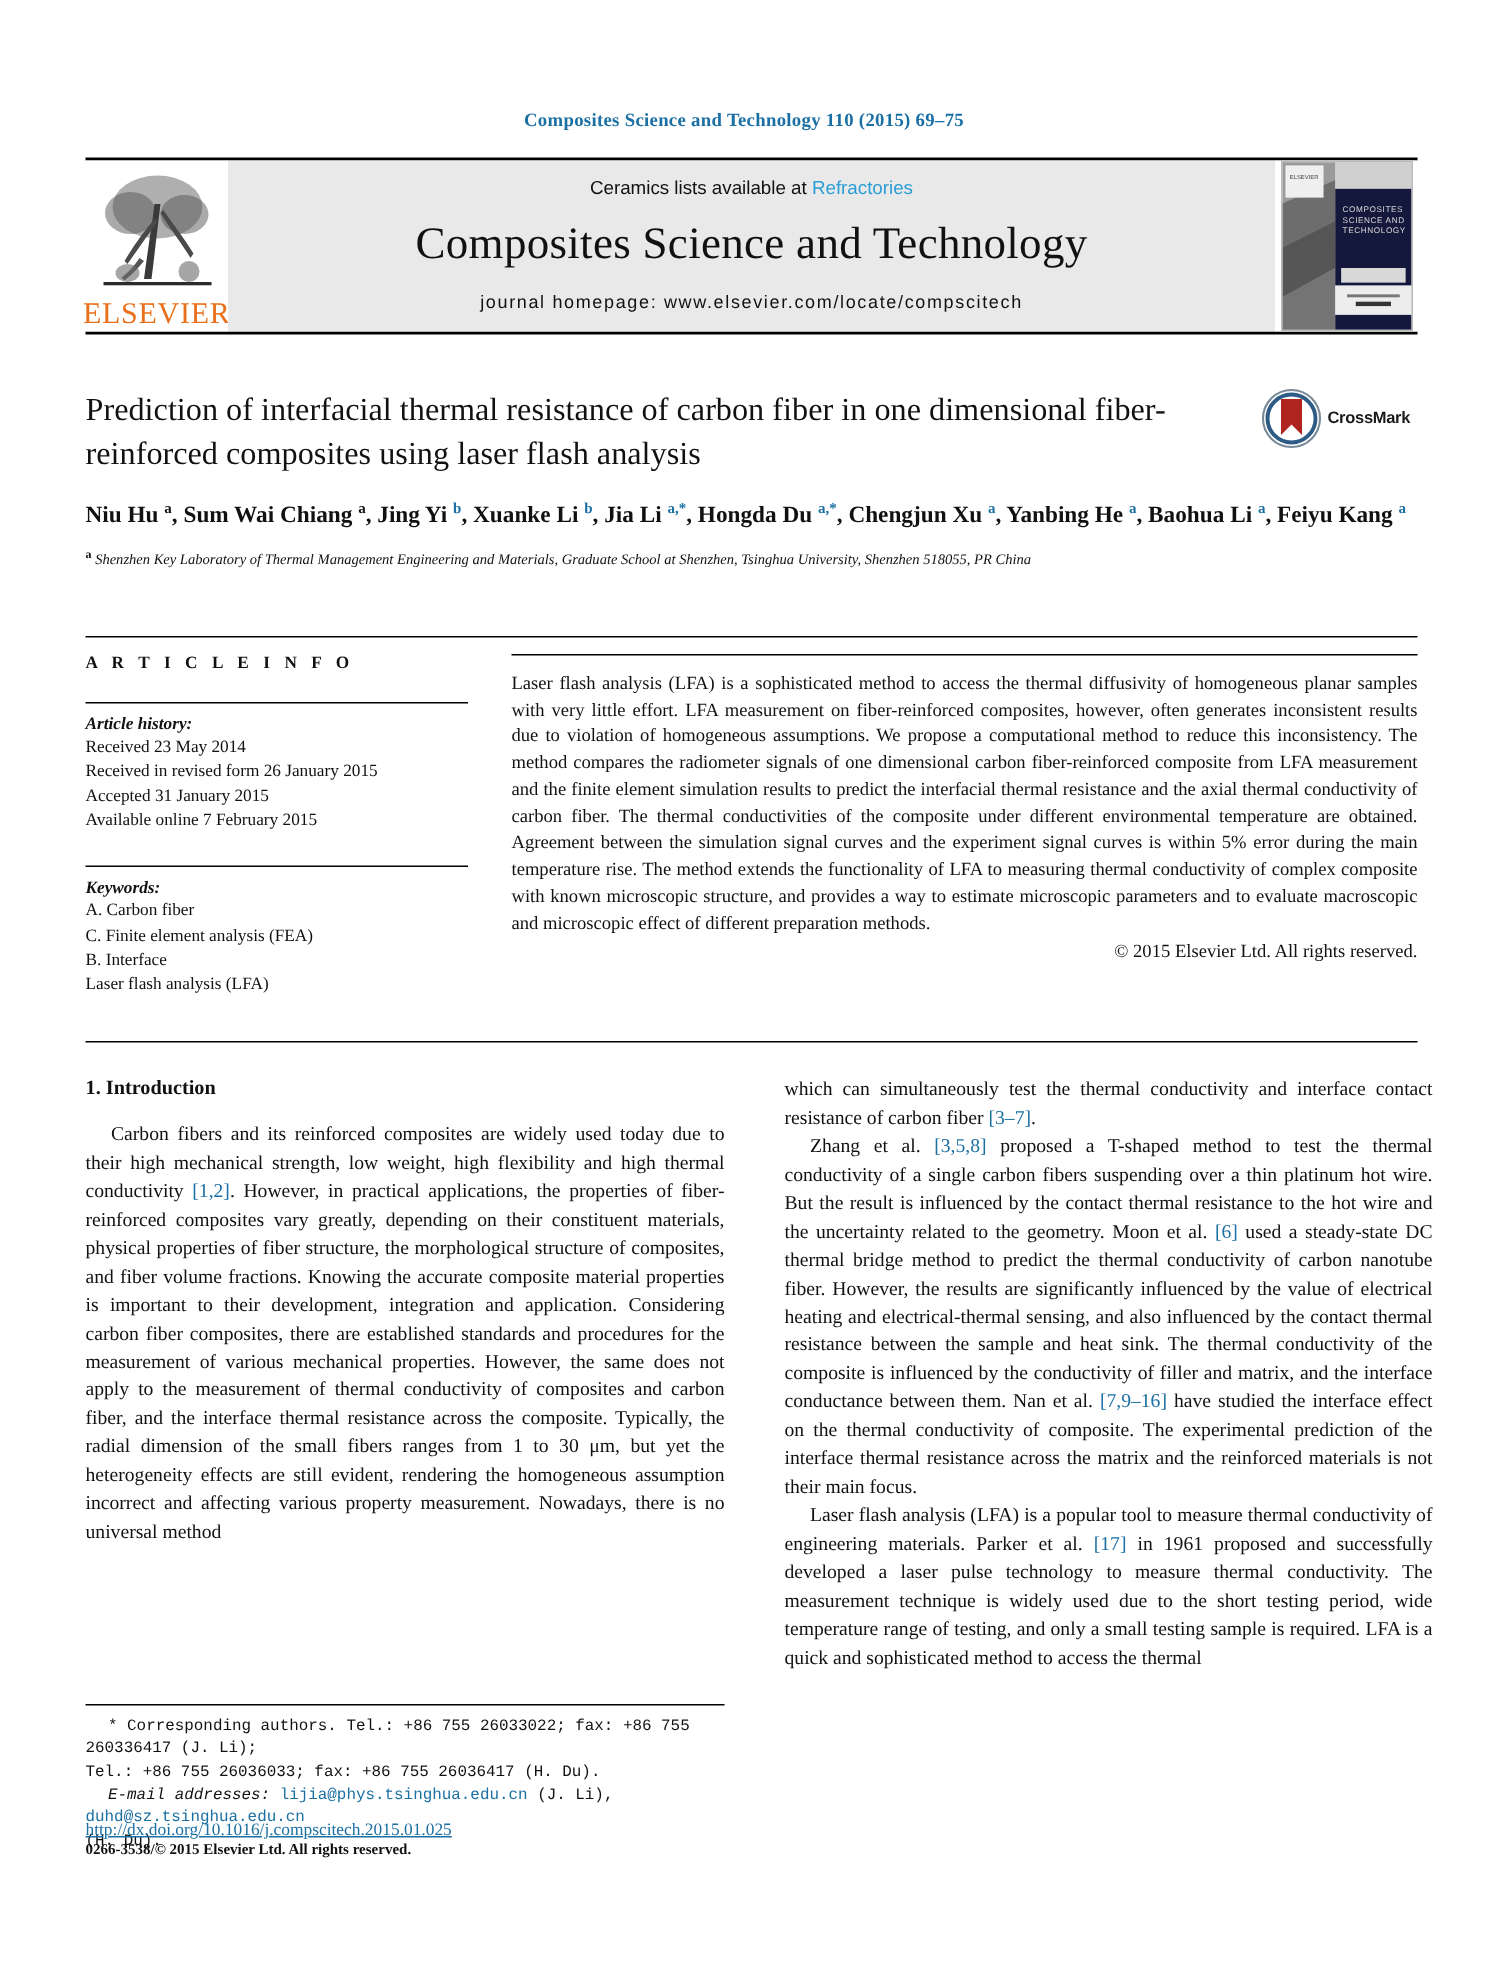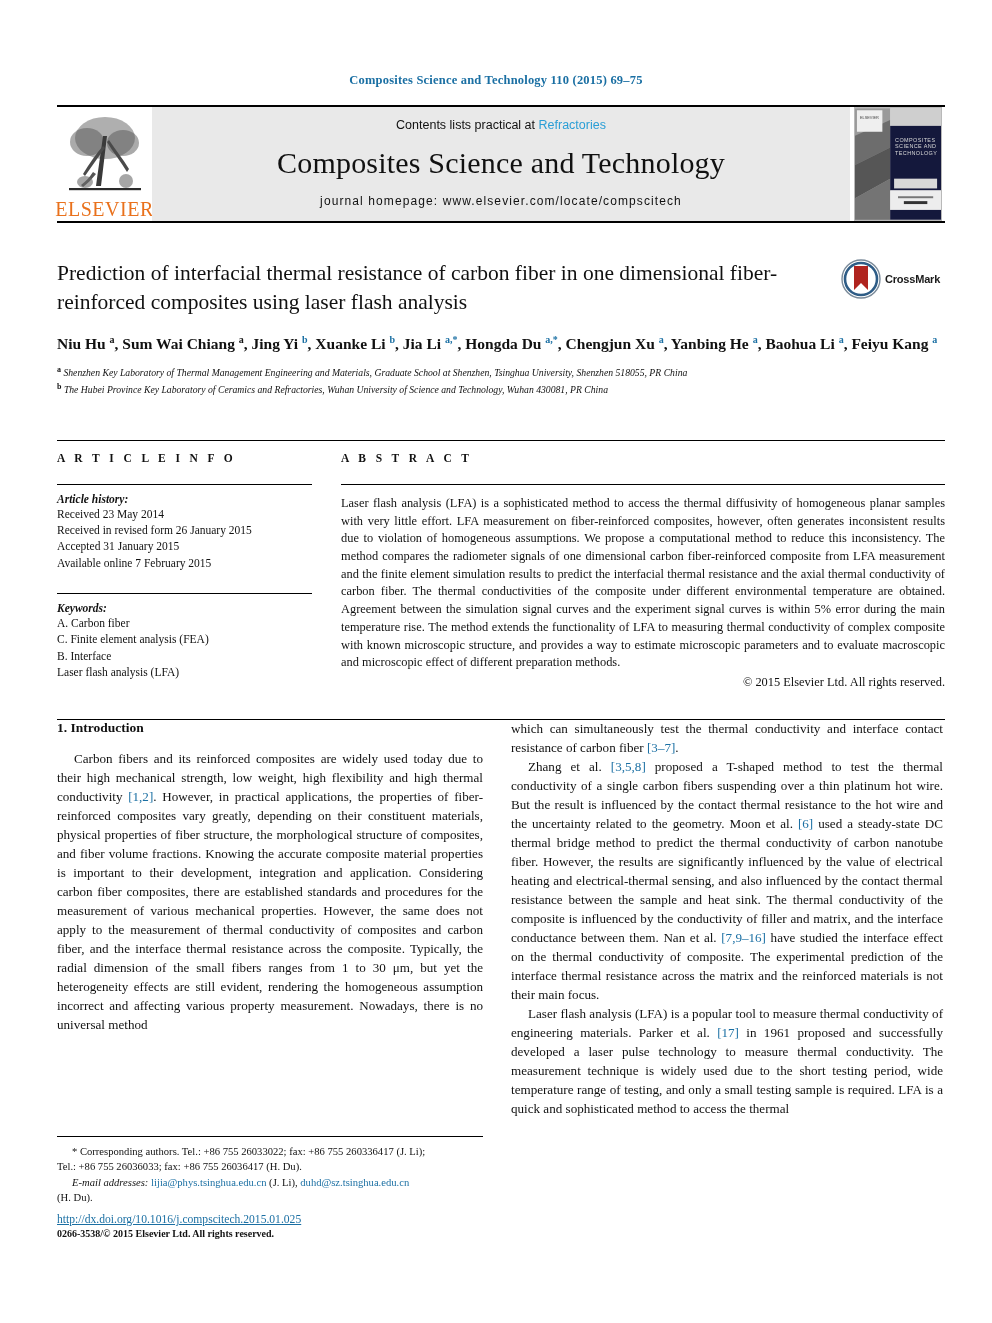--- a/index.html
+++ b/index.html
@@ -206,22 +206,23 @@
     font-size: 12.4px;
     text-align: right;
     margin-top: 3px;
     color: #111;
   }
 
   
   .body-wrap {
     margin: 29px 47px 0 57px;
     border-top: 1px solid #000;
-    display: flex;
-    gap: 28px;
+    padding-top: 22px;
+    display: flex;
+    gap: 40px;
   }
   .col { width: 426px; flex: 0 0 426px; position: relative; }
   .col.right { width: 432px; flex: 0 0 432px; }
   h2.section-title {
     font-family: "Liberation Serif", serif;
     font-size: 13.5px;
     font-weight: bold;
     margin: 0 0 14px 0;
     color: #111;
   }
@@ -241,21 +242,21 @@
   
   .footnote-block {
     position: absolute;
     left: 57px;
     top: 1136px;
     width: 426px;
     border-top: 1px solid #000;
     padding-top: 7px;
   }
   .fn-line {
-    font-family: Liberation Serif, serif;
+    font-family: Liberation Mono, monospace;
     font-size: 10.6px;
     line-height: 1.45;
     color: #111;
     margin: 0;
   }
   .fn-line.indent { text-indent: 15px; }
   .fn-italic { font-style: italic; }
   .email-link { color: #1a6fa3; }
 
   
@@ -302,21 +303,21 @@
           <rect x="6" y="76" width="72" height="2.2" fill="#2b2b2b"></rect>
           <ellipse cx="22" cy="70" rx="8" ry="6" fill="#6a6a6a" opacity="0.6"></ellipse>
           <ellipse cx="63" cy="69" rx="7" ry="7" fill="#6a6a6a" opacity="0.6"></ellipse>
         </g>
       </svg>
       <div class="elsevier-word">ELSEVIER</div>
     </div>
 
     <div class="masthead-center">
       <div class="contents-line">
-        <span>Contents lists practical at </span><span class="sd">Refractories</span>
+        <span>Ceramics lists available at </span><span class="sd">Refractories</span>
       </div>
       <div class="journal-title">Composites Science and Technology</div>
       <div class="homepage-line">journal homepage: www.elsevier.com/locate/compscitech</div>
     </div>
 
     <div class="masthead-cover">
       <svg class="cover-thumb" viewBox="0 0 88 114">
         <rect x="0" y="0" width="88" height="114" fill="#d2d2d2"></rect>
 
         <rect x="0" y="0" width="36" height="114" fill="#9a9a9a"></rect>
@@ -351,21 +352,20 @@
       </svg>
       <span class="crossmark-text">CrossMark</span>
     </div>
 
     <div class="authors">
       Niu Hu <sup>a</sup>, Sum Wai Chiang <sup>a</sup>, Jing Yi <sup class="mark">b</sup>, Xuanke Li <sup class="mark">b</sup>, Jia Li <sup class="mark">a,*</sup>, Hongda Du <sup class="mark">a,*</sup>, Chengjun Xu <sup class="mark">a</sup>, Yanbing He <sup class="mark">a</sup>, Baohua Li <sup class="mark">a</sup>, Feiyu Kang <sup class="mark">a</sup>
     </div>
 
     <div class="affiliations">
       <div><sup>a</sup> <span>Shenzhen Key Laboratory of Thermal Management Engineering and Materials, Graduate School at Shenzhen, Tsinghua University, Shenzhen 518055, PR China</span></div>
-      <div><sup>b</sup> <span>The Hubei Province Key Laboratory of Ceramics and Refractories, Wuhan University of Science and Technology, Wuhan 430081, PR China</span></div>
     </div>
   </div>
 
   <div class="info-abstract">
     <div class="col-info">
       <div class="sec-head">A R T I C L E  I N F O</div>
       <div class="rule"></div>
       <div class="info-label">Article history:</div>
       <div class="info-line">Received 23 May 2014</div>
       <div class="info-line">Received in revised form 26 January 2015</div>
@@ -374,21 +374,20 @@
       <div class="info-gap"></div>
       <div class="rule"></div>
       <div class="info-label">Keywords:</div>
       <div class="info-line">A. Carbon fiber</div>
       <div class="info-line">C. Finite element analysis (FEA)</div>
       <div class="info-line">B. Interface</div>
       <div class="info-line">Laser flash analysis (LFA)</div>
     </div>
 
     <div class="col-abstract">
-      <div class="sec-head">A B S T R A C T</div>
       <div class="rule-abs"></div>
       <p class="abstract-p">Laser flash analysis (LFA) is a sophisticated method to access the thermal diffusivity of homogeneous planar samples with very little effort. LFA measurement on fiber-reinforced composites, however, often generates inconsistent results due to violation of homogeneous assumptions. We propose a computational method to reduce this inconsistency. The method compares the radiometer signals of one dimensional carbon fiber-reinforced composite from LFA measurement and the finite element simulation results to predict the interfacial thermal resistance and the axial thermal conductivity of carbon fiber. The thermal conductivities of the composite under different environmental temperature are obtained. Agreement between the simulation signal curves and the experiment signal curves is within 5% error during the main temperature rise. The method extends the functionality of LFA to measuring thermal conductivity of complex composite with known microscopic structure, and provides a way to estimate microscopic parameters and to evaluate macroscopic and microscopic effect of different preparation methods.</p>
       <div class="copyright">© 2015 Elsevier Ltd. All rights reserved.</div>
     </div>
   </div>
 
   <div class="body-wrap">
     <div class="col left">
       <h2 class="section-title">1. Introduction</h2>
       <p class="body-p">Carbon fibers and its reinforced composites are widely used today due to their high mechanical strength, low weight, high flexibility and high thermal conductivity <span class="ref">[1,2]</span>. However, in practical applications, the properties of fiber-reinforced composites vary greatly, depending on their constituent materials, physical properties of fiber structure, the morphological structure of composites, and fiber volume fractions. Knowing the accurate composite material properties is important to their development, integration and application. Considering carbon fiber composites, there are established standards and procedures for the measurement of various mechanical properties. However, the same does not apply to the measurement of thermal conductivity of composites and carbon fiber, and the interface thermal resistance across the composite. Typically, the radial dimension of the small fibers ranges from 1 to 30 μm, but yet the heterogeneity effects are still evident, rendering the homogeneous assumption incorrect and affecting various property measurement. Nowadays, there is no universal method</p>

